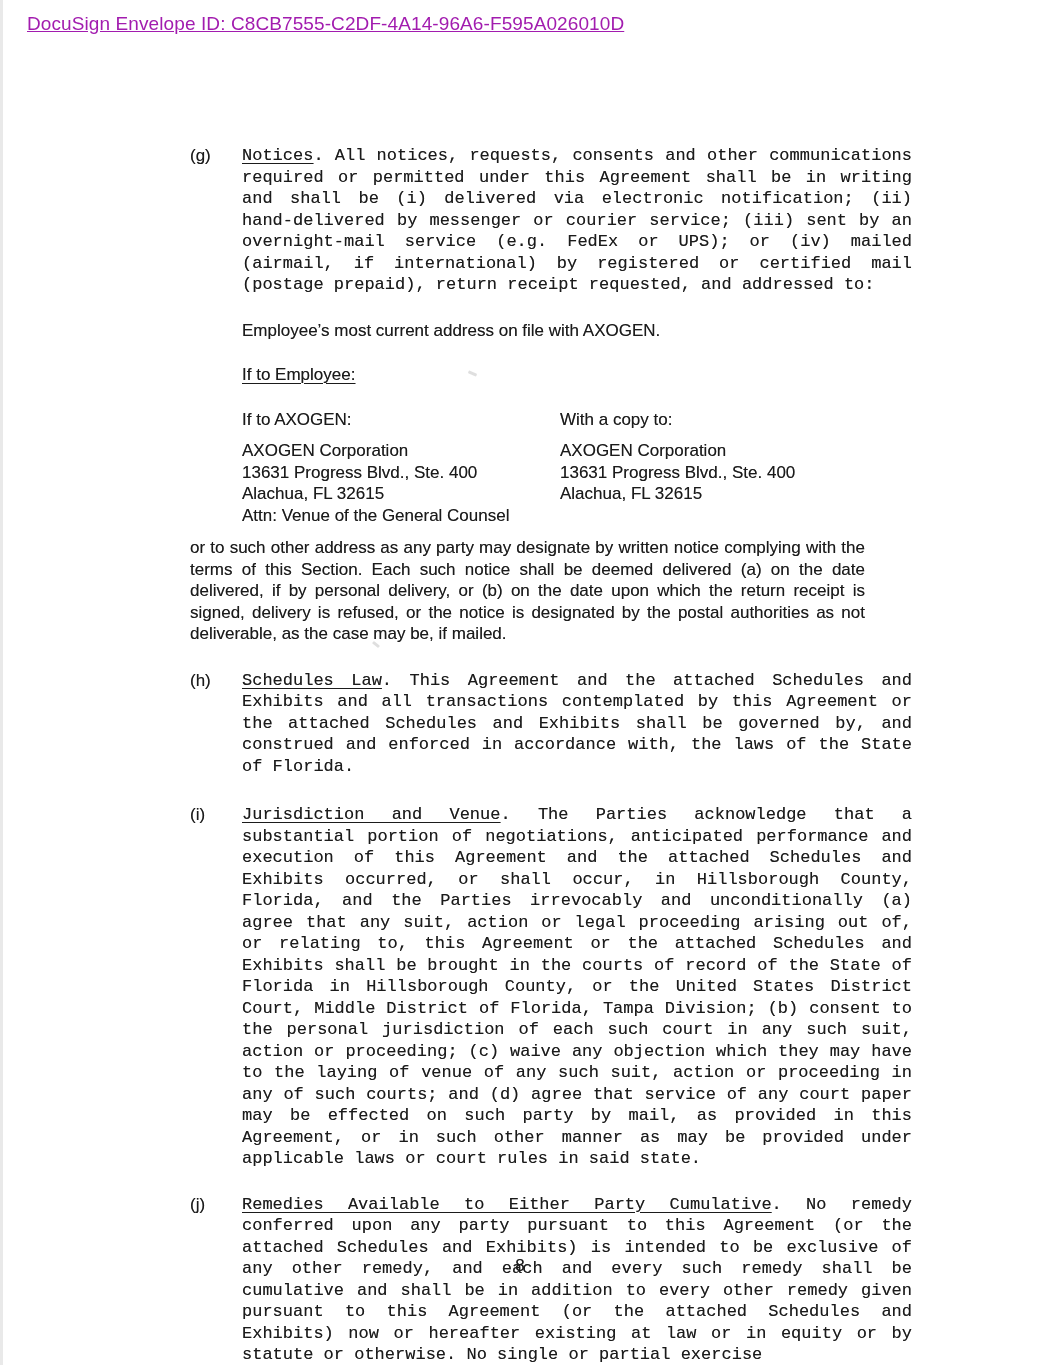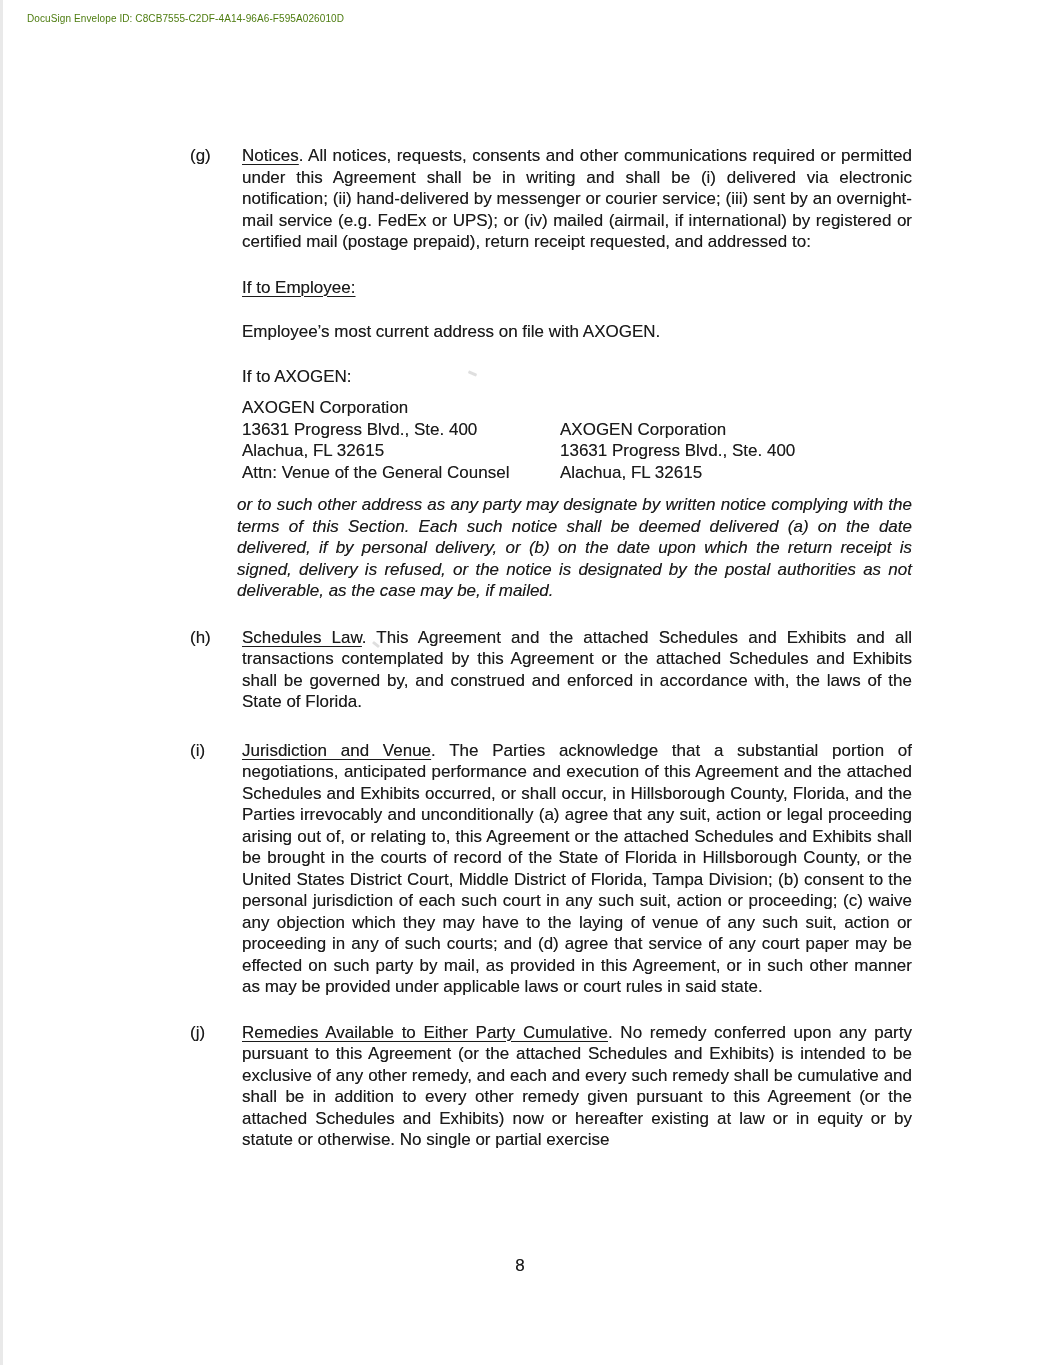--- a/index.html
+++ b/index.html
@@ -28,24 +28,25 @@
     opacity: 0.45;
     border-radius: 1px;
   }
   .speck1 { left: 468px; top: 372px; width: 9px; height: 3px; transform: rotate(24deg); }
   .speck2 { left: 372px; top: 643px; width: 8px; height: 3px; transform: rotate(38deg); }
 
   .envelope-id {
     position: absolute;
     left: 27px;
     top: 13px;
-    font-size: 10px;
-    color: #4d7c0f;
+    font-size: 19px;
+    color: #a21caf;
     letter-spacing: 0.1px;
     white-space: nowrap;
+    text-decoration: underline;
   }
 
   .content {
     position: absolute;
     left: 190px;
     top: 145px;
     width: 722px;
     font-size: 17px;
     line-height: 21.5px;
     text-shadow: 0 0 0.4px rgba(0,0,0,0.5);
@@ -55,51 +56,50 @@
     display: flex;
     align-items: flex-start;
   }
   .para-label {
     width: 52px;
     flex: 0 0 52px;
   }
   .para-text {
     width: 670px;
     text-align: justify;
+    font-family: Liberation Mono, monospace;
   }
   .u {
     text-decoration: underline;
     text-decoration-thickness: 1px;
     text-underline-offset: 2.5px;
   }
   .indent {
     margin-left: 52px;
   }
 
   .mb-g   { margin-bottom: 24px; }
   .mb-emp { margin-bottom: 23px; }
   .mb-adr { margin-bottom: 10px; }
-  .mb-blk { margin-bottom: 11px; align-items: flex-end; }
+  .mb-blk { margin-bottom: 11px; }
   .mb-con { margin-bottom: 25px; }
   .mb-h   { margin-bottom: 27px; }
   .mb-i   { margin-bottom: 24px; }
 
   .two-col {
     display: flex;
     width: 670px;
   }
   .col-left  { width: 318px; flex: 0 0 318px; }
   .col-right { flex: 1; }
   .addr-line { white-space: nowrap; }
 
   .cont-para {
     width: 675px;
-    margin-left: 47px;
     text-align: justify;
-    font-style: italic;
   }
 
   .page-number {
     position: absolute;
     left: 0;
     right: 15px;
     top: 1256px;
     text-align: center;
     font-size: 17px;
     color: #1b1b1b;
@@ -116,28 +116,29 @@
 
   <div class="envelope-id">DocuSign Envelope ID: C8CB7555-C2DF-4A14-96A6-F595A026010D</div>
 
   <div class="content">
 
     <div class="para mb-g">
       <div class="para-label">(g)</div>
       <div class="para-text"><span class="u">Notices</span><span>. All notices, requests, consents and other communications required or permitted under this Agreement shall be in writing and shall be (i) delivered via electronic notification; (ii) hand-delivered by messenger or courier service; (iii) sent by an overnight-mail service (e.g. FedEx or UPS); or (iv) mailed (airmail, if international) by registered or certified mail (postage prepaid), return receipt requested, and addressed to:</span></div>
     </div>
 
+    <div class="indent mb-emp">Employee’s most current address on file with AXOGEN.</div>
+
     <div class="indent mb-emp">
       <span class="u">If to Employee:</span>
     </div>
 
-    <div class="indent mb-emp">Employee’s most current address on file with AXOGEN.</div>
-
     <div class="indent two-col mb-adr">
       <div class="col-left">If to AXOGEN:</div>
+      <div class="col-right">With a copy to:</div>
     </div>
 
     <div class="indent two-col mb-blk">
       <div class="col-left">
         <div class="addr-line">AXOGEN Corporation</div>
         <div class="addr-line">13631 Progress Blvd., Ste. 400</div>
         <div class="addr-line">Alachua, FL 32615</div>
         <div class="addr-line">Attn: Venue of the General Counsel</div>
       </div>
       <div class="col-right">

